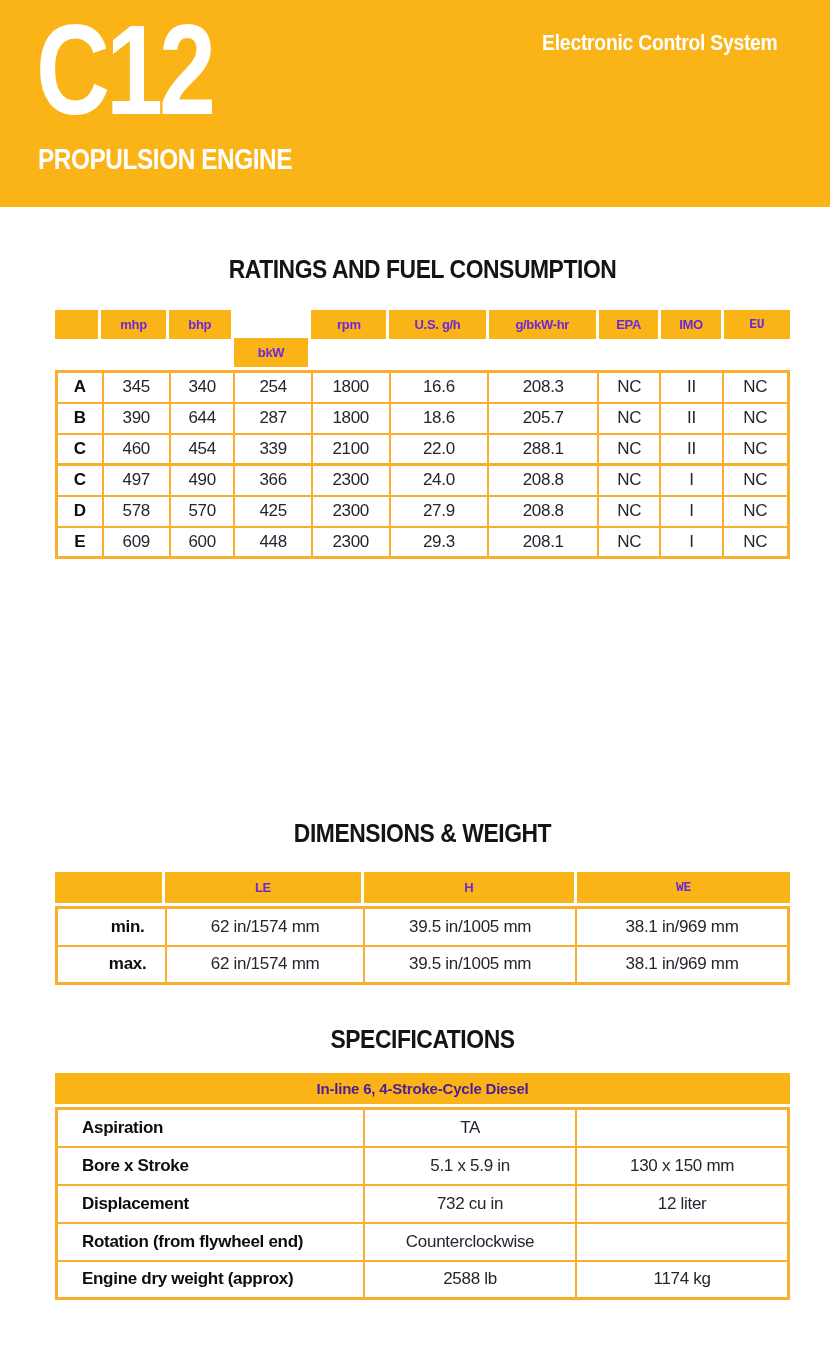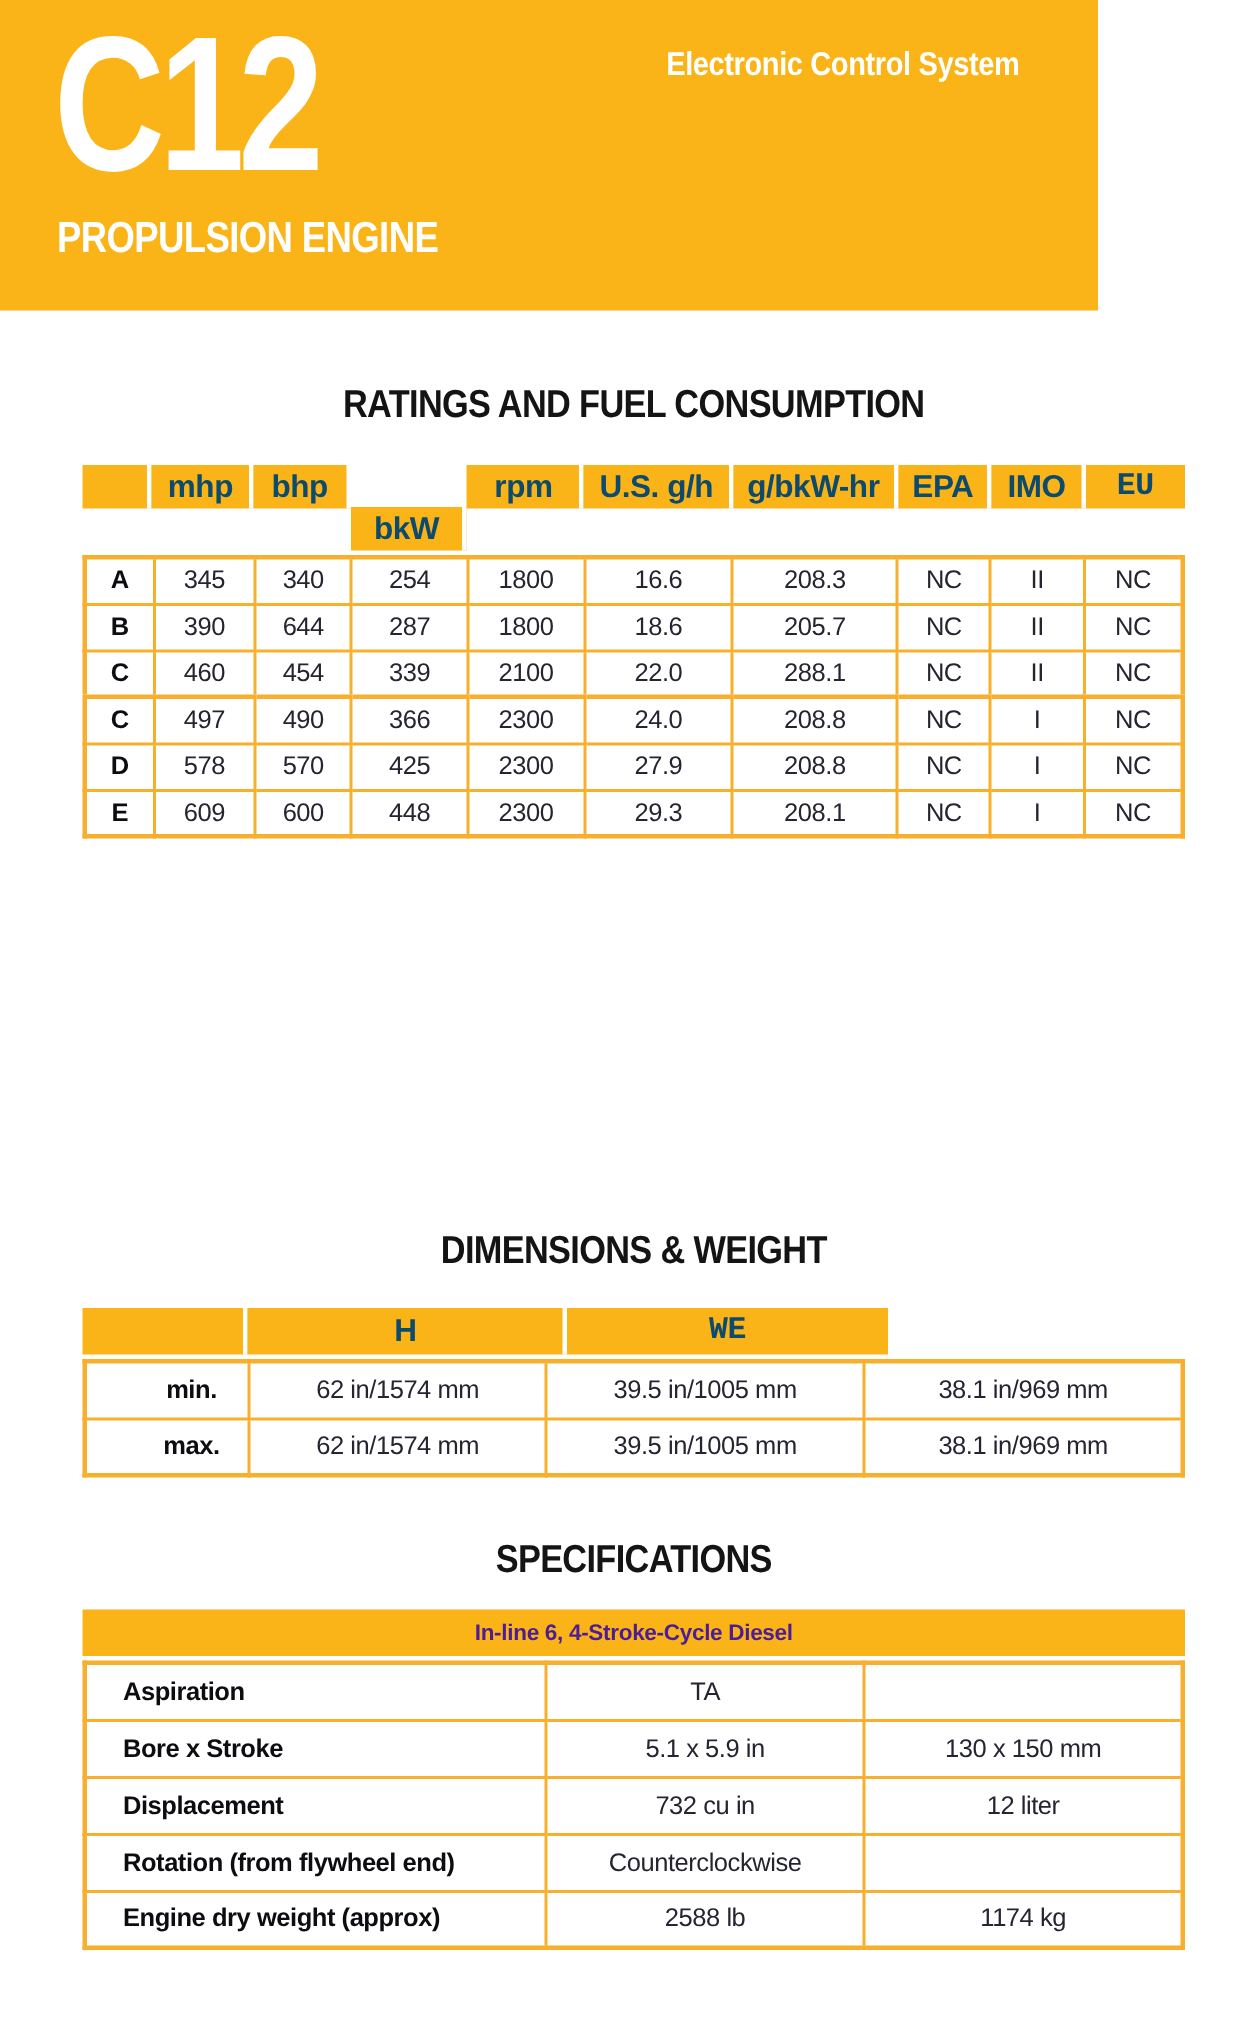--- a/index.html
+++ b/index.html
@@ -9,21 +9,21 @@
     --label:#0d0c11;
   }
   *{margin:0;padding:0;box-sizing:border-box;}
   html,body{background:#fff;}
   body{
     width:830px;height:1346px;position:relative;overflow:hidden;
     font-family:"Liberation Sans","DejaVu Sans",sans-serif;
     font-stretch:condensed;
   }
   
-  .hero{position:absolute;left:0;top:0;width:732px;height:207px;background:var(--yellow);}
+  .hero{position:absolute;left:0;top:0;width:830px;height:207px;background:var(--yellow);}
   .model{
     position:absolute;left:36px;top:6px;color:#fff;font-weight:800;
     font-size:128px;line-height:1.0;letter-spacing:-5px;
     transform:scaleX(0.80);transform-origin:left top;white-space:nowrap;
   }
   .subtitle{
     position:absolute;left:38px;top:143px;color:#fff;font-weight:800;
     font-size:29px;letter-spacing:-0.5px;
     transform:scaleX(0.84);transform-origin:left top;white-space:nowrap;
   }
@@ -42,21 +42,21 @@
   #dimensions-title{top:818px;}
   #specs-title{top:1024px;}
   
   .tbl{position:absolute;left:55px;width:735px;}
   #ratings-tbl{top:310px;}
   #dimensions-tbl{top:872px;}
   #specs-tbl{top:1073px;}
 
   .hrow{display:flex;width:100%;margin-bottom:3px;}
   .hcell{
-    background:var(--yellow);color:#0c4a6e;font-weight:700;font-size:21px;
+    background:var(--yellow);color:#6d28d9;font-weight:700;font-size:13px;
     display:flex;align-items:center;justify-content:center;
     border-right:3px solid #fff;letter-spacing:-0.3px;
   }
   .hcell:last-child{border-right:none;font-family:Liberation Mono, monospace;}
   #ratings-tbl .hcell{height:29px;}
   #dimensions-tbl .hcell{height:31px;}
 
   .specs-band{
     width:100%;height:31px;background:var(--yellow);color:#4c1d95;
     font-weight:700;font-size:15px;display:flex;align-items:center;
@@ -197,20 +197,21 @@
           <td class="col-9">NC</td>
         </tr>
       </tbody>
   </table>
 </div>
 
 <div class="section-title" id="dimensions-title">DIMENSIONS &amp; WEIGHT</div>
 <div class="tbl dimensions" id="dimensions-tbl">
   <div class="hrow">
       <div class="hcell col-0"></div>
+      <div class="hcell col-1">LE</div>
       <div class="hcell col-2">H</div>
       <div class="hcell col-3">WE</div>
     </div>
   <table class="grid">
     <tbody>
         <tr>
           <td class="col-0">min.</td>
           <td class="col-1">62 in/1574 mm</td>
           <td class="col-2">39.5 in/1005 mm</td>
           <td class="col-3">38.1 in/969 mm</td>

